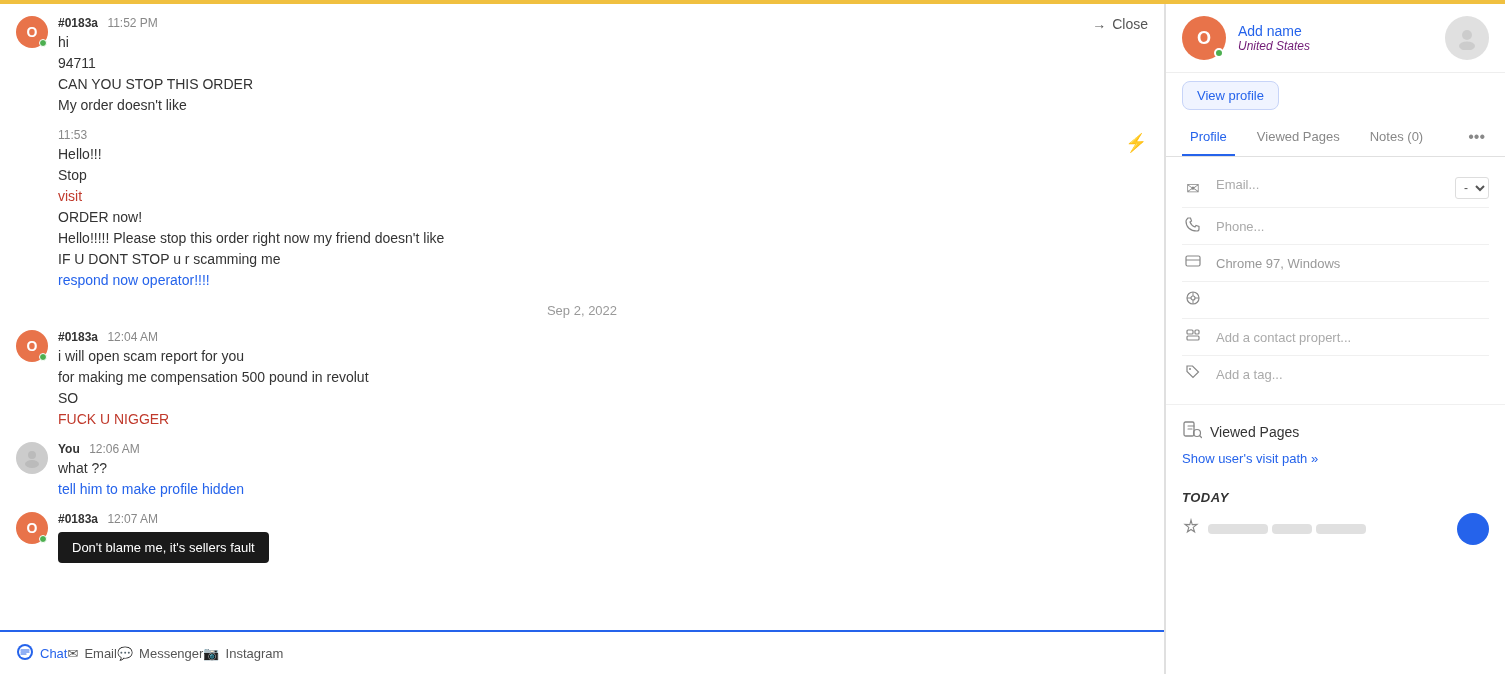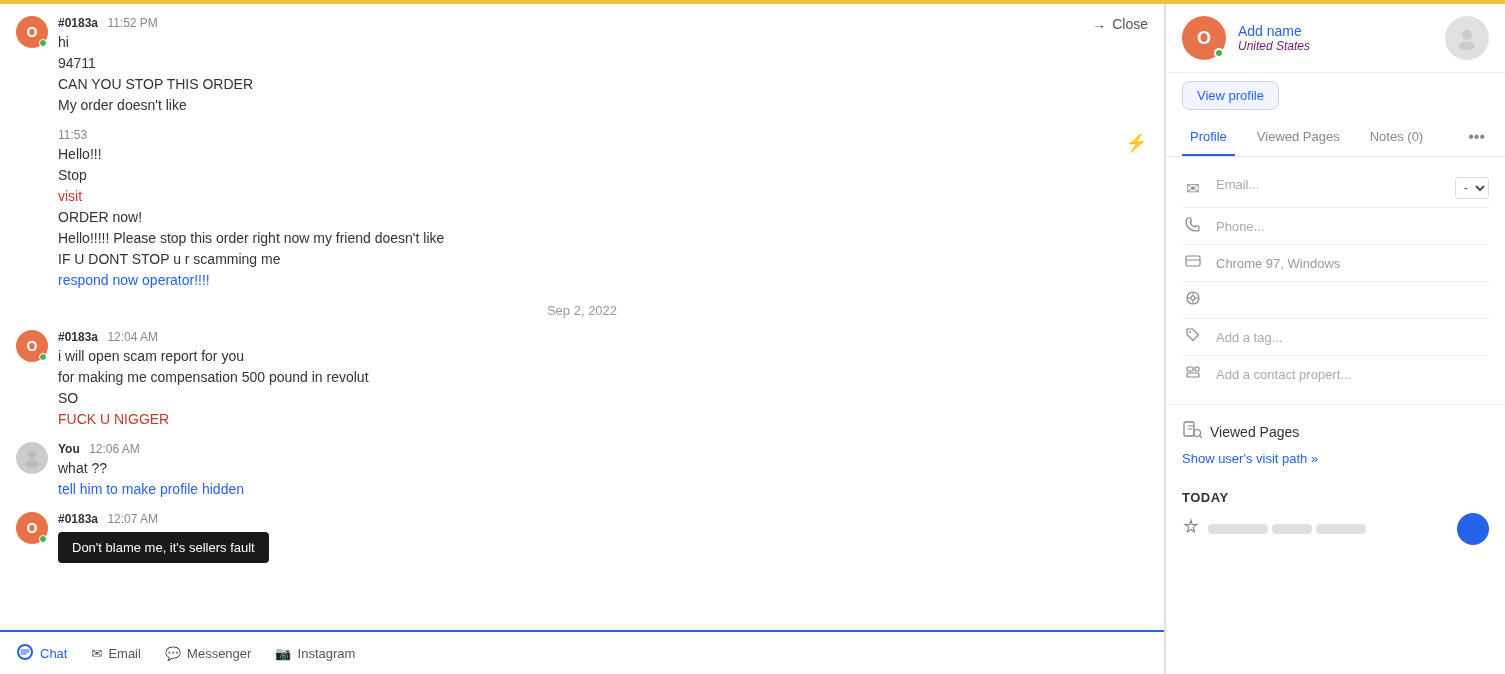--- a/index.html
+++ b/index.html
@@ -29,21 +29,21 @@
     .msg-line.blue { color: #2563eb; }
     .msg-line.orange { color: #e07000; }
 
     .date-divider { text-align: center; color: #999; font-size: 13px; margin: 12px 0; }
 
     .close-btn { display: flex; align-items: center; gap: 6px; color: #555; background: none; border: none; cursor: pointer; font-size: 14px; }
 
     .lightning-btn { background: none; border: none; cursor: pointer; color: #aaa; font-size: 18px; align-self: flex-start; margin-top: 4px; }
 
     
-    .bottom-toolbar { height: 44px; background: #fff; border-top: 2px solid #2563eb; display: flex; align-items: center; gap: 24px; padding: 0 16px; }
+    .bottom-toolbar { height: 44px; background: #fff; border-top: 2px solid #2563eb; display: flex; align-items: center; padding: 0 16px; }
     .toolbar-item { display: flex; align-items: center; gap: 6px; font-size: 13px; color: #555; cursor: pointer; }
     .toolbar-item.active { color: #2563eb; }
 
     
     .sidebar { width: 340px; display: flex; flex-direction: column; background: #fff; border-left: 1px solid #e0e0e0; overflow-y: auto; }
 
     .sidebar-top { padding: 12px 16px; display: flex; align-items: center; gap: 12px; border-bottom: 1px solid #eee; }
     .sidebar-avatar { width: 44px; height: 44px; border-radius: 50%; background: #e8734a; color: #fff; font-weight: bold; font-size: 18px; display: flex; align-items: center; justify-content: center; flex-shrink: 0; position: relative; }
     .sidebar-avatar .online-dot { position: absolute; bottom: 2px; right: 2px; width: 10px; height: 10px; background: #4caf50; border-radius: 50%; border: 2px solid #fff; }
     .sidebar-avatar-placeholder { width: 44px; height: 44px; border-radius: 50%; background: #e0e0e0; display: flex; align-items: center; justify-content: center; color: #999; font-size: 22px; }
@@ -283,56 +283,56 @@
               <line x1="8" y1="10" x2="8" y2="14" stroke="#888" stroke-width="1"></line>
               <line x1="2" y1="8" x2="6" y2="8" stroke="#888" stroke-width="1"></line>
               <line x1="10" y1="8" x2="14" y2="8" stroke="#888" stroke-width="1"></line>
             </svg>
         </span>
       </div>
 
       <div class="profile-field">
         <span class="field-icon">
           <svg width="16" height="16" viewBox="0 0 16 16" fill="none">
-              <path d="M2 2h5.5l6 6-5.5 5.5-6-6V2z" stroke="#888" stroke-width="1.2" fill="none"></path>
-              <circle cx="5" cy="5" r="1" fill="#888"></circle>
-            </svg>
-        </span>
-        <span class="field-value" style="color:#aaa;">Add a tag...</span>
-      </div>
-
-      <div class="profile-field">
-        <span class="field-icon">
-          <svg width="16" height="16" viewBox="0 0 16 16" fill="none">
               <rect x="2" y="3" width="6" height="4" rx="1" stroke="#888" stroke-width="1.2"></rect>
               <rect x="2" y="9" width="12" height="4" rx="1" stroke="#888" stroke-width="1.2"></rect>
               <rect x="10" y="3" width="4" height="4" rx="1" stroke="#888" stroke-width="1.2"></rect>
             </svg>
         </span>
         <span class="field-value" style="color:#aaa;">Add a contact propert...</span>
+      </div>
+
+      <div class="profile-field">
+        <span class="field-icon">
+          <svg width="16" height="16" viewBox="0 0 16 16" fill="none">
+              <path d="M2 2h5.5l6 6-5.5 5.5-6-6V2z" stroke="#888" stroke-width="1.2" fill="none"></path>
+              <circle cx="5" cy="5" r="1" fill="#888"></circle>
+            </svg>
+        </span>
+        <span class="field-value" style="color:#aaa;">Add a tag...</span>
       </div>
 
     </div>
 
     <div class="viewed-pages-section" style="border-top:1px solid #f0f0f0; padding-top:14px;">
       <div class="viewed-pages-header">
         <span class="viewed-pages-icon">
           <svg width="20" height="20" viewBox="0 0 20 20" fill="none">
               <rect x="2" y="3" width="10" height="14" rx="1.5" stroke="#888" stroke-width="1.3"></rect>
               <path d="M6 7h6M6 10h4" stroke="#888" stroke-width="1.1" stroke-linecap="round"></path>
               <circle cx="15" cy="14" r="3.5" stroke="#888" stroke-width="1.2"></circle>
               <path d="M17.5 16.5l2 2" stroke="#888" stroke-width="1.2" stroke-linecap="round"></path>
             </svg>
         </span>
         <span class="viewed-pages-title">Viewed Pages</span>
       </div>
       <a class="visit-path-link">Show user's visit path »</a>
     </div>
 
-    <div class="today-section" style="margin-top:8px;">
+    <div class="today-section" style="margin-top:8px;font-style:italic;">
       <div class="today-label">TODAY</div>
       <div class="today-row">
         <span class="today-icon">
           <svg width="18" height="18" viewBox="0 0 18 18" fill="none">
               <path d="M9 2l1.2 4.6 4.8-.2-3.8 3 1.4 4.6L9 11.5l-3.6 2.5 1.4-4.6-3.8-3 4.8.2z" stroke="#888" stroke-width="1.1" fill="none"></path>
             </svg>
         </span>
         <div class="today-bars">
           <div class="bar-placeholder" style="width:60px;"></div>
           <div class="bar-placeholder" style="width:40px;"></div>

